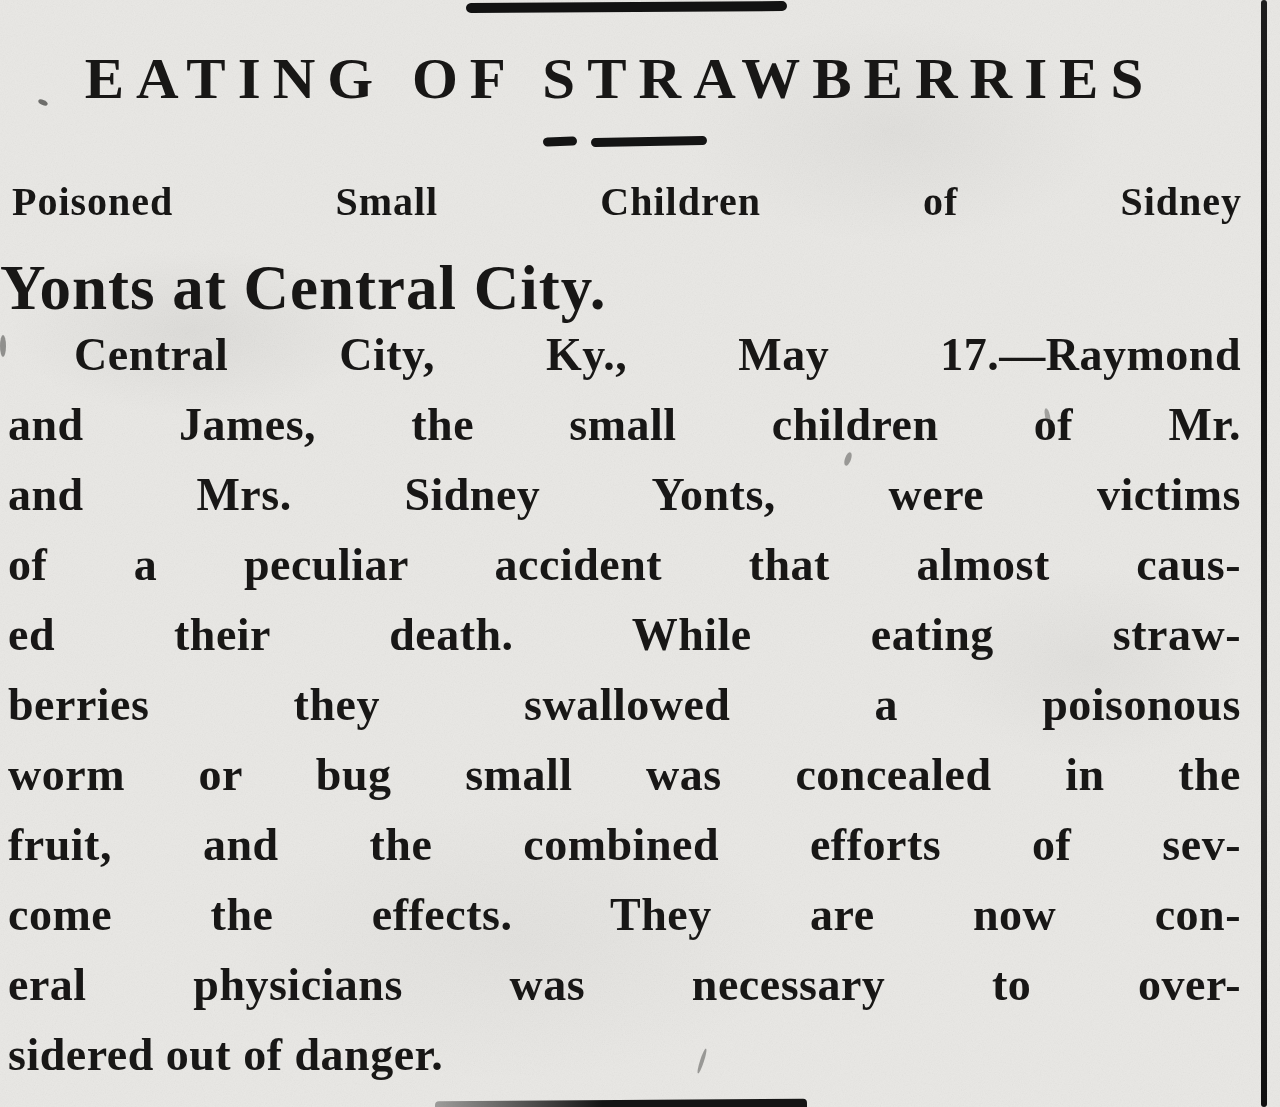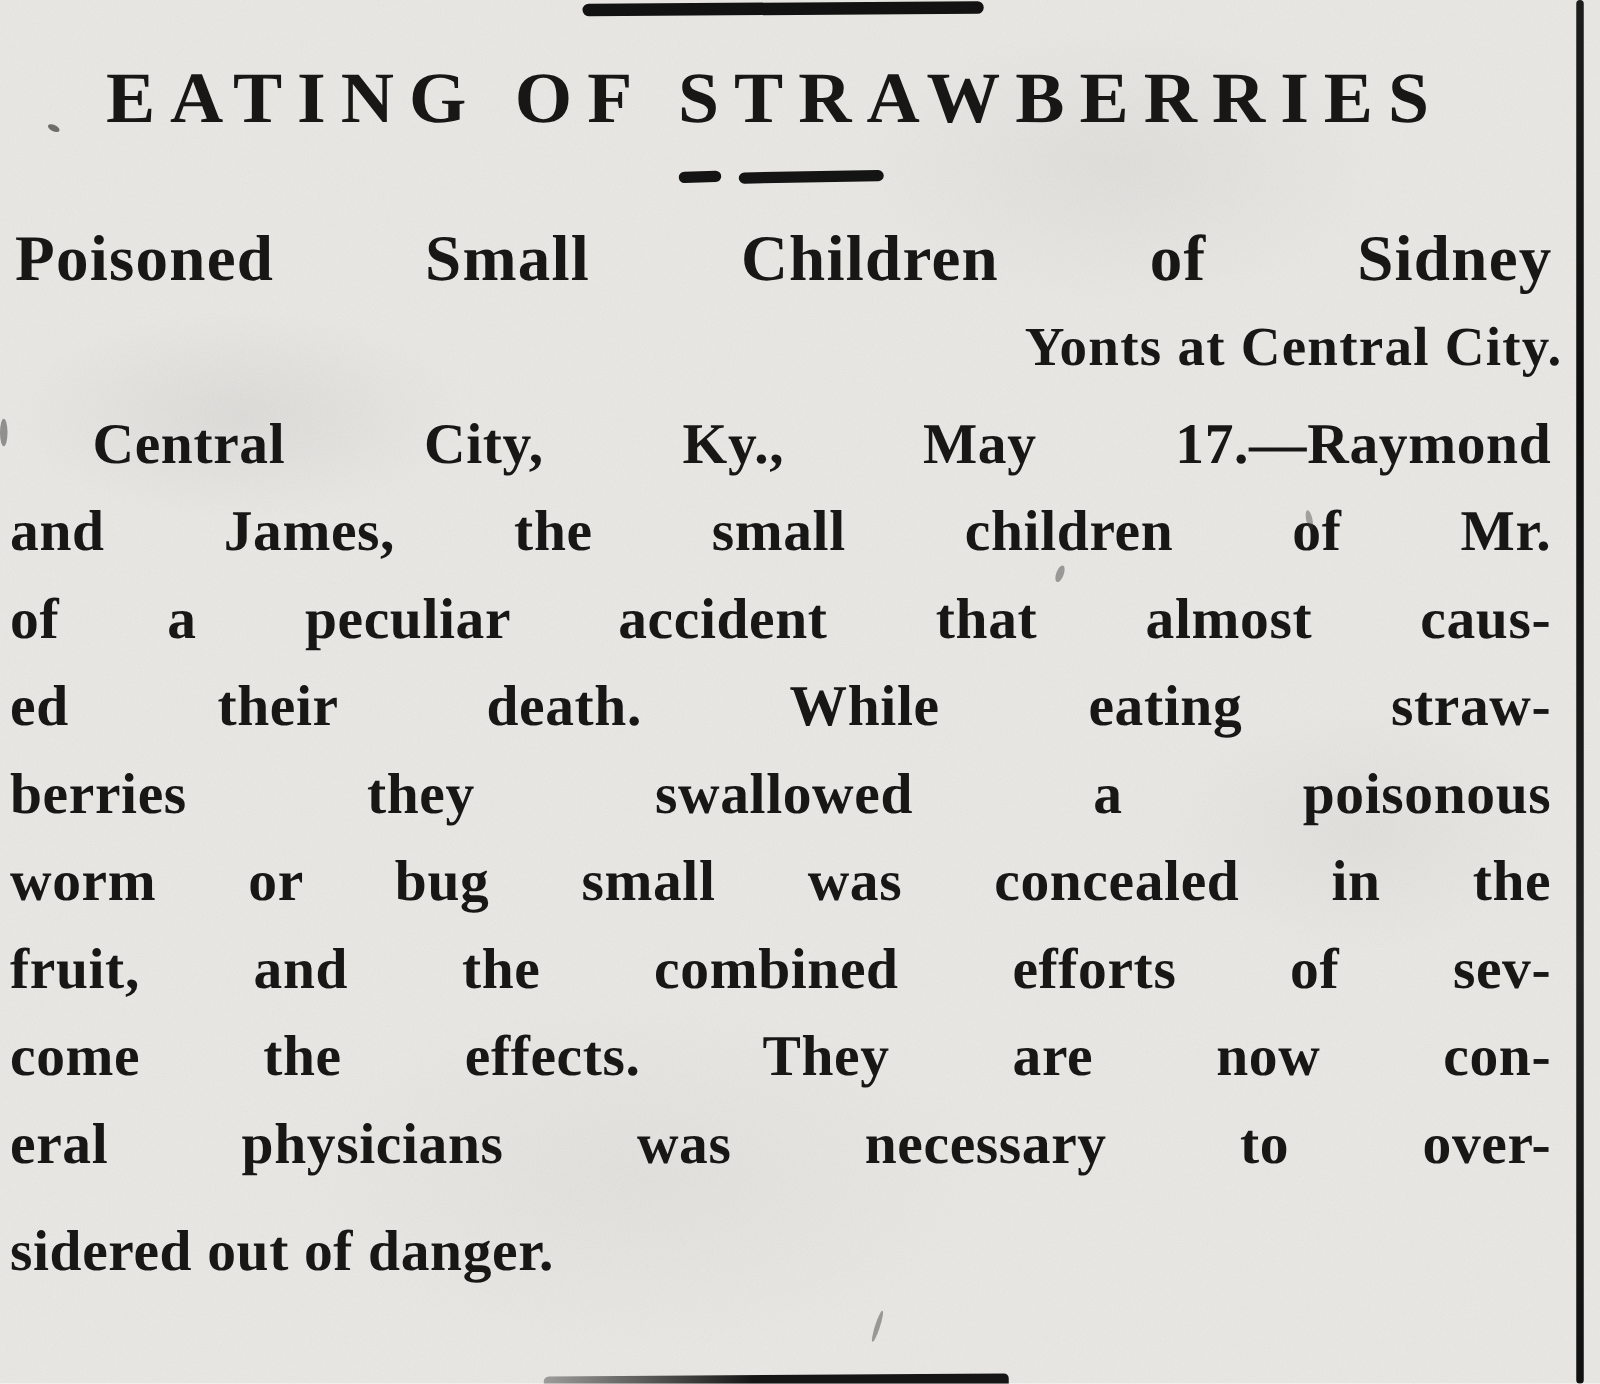--- a/index.html
+++ b/index.html
@@ -64,51 +64,51 @@
     justify-content: center;
     align-items: center;
     gap: 14px;
   }
   .dash { background:#141414; height:9px; border-radius:5px; }
   .dash.short { width: 34px; transform: rotate(-2deg); }
   .dash.long  { width: 116px; transform: rotate(-1deg); }
   .subhead-1 {
     position: absolute;
     top: 178px; left: 12px; width: 1230px;
-    font-size: 52px;
+    font-size: 40px;
     font-weight: 700;
     text-align: justify;
     text-align-last: justify;
     white-space: normal;
     letter-spacing: 1px;
   }
   .subhead-2 {
     position: absolute;
     top: 252px; left: 0; width: 1250px;
-    text-align: right;
-    font-size: 44px;
+    text-align: left;
+    font-size: 63px;
     font-weight: 700;
     letter-spacing: 1px;
   }
   .body-text {
     position: absolute;
     top: 320px; left: 8px; width: 1233px;
   }
   .body-line {
     height: 70px;
     line-height: 70px;
     font-size: 46px;
     font-weight: 700;
     letter-spacing: 0.5px;
     text-align: justify;
     text-align-last: justify;
     overflow: hidden;
   }
   .body-line.indent { padding-left: 66px; }
-  .body-line.last { text-align: right; text-align-last: left; margin-top: 16px; }
+  .body-line.last { text-align: right; text-align-last: left; }
   .speck { position:absolute; background:#3a3a38; border-radius:50%; opacity:.7; }
   .speck.s1 { left: 38px; top: 100px; width: 10px; height: 5px; transform: rotate(25deg); }
   .speck.s2 { left: 0px; top: 335px; width: 6px; height: 22px; opacity:.5; }
   .speck.s3 { left: 845px; top: 452px; width: 6px; height: 14px; transform: rotate(20deg); opacity:.45; }
   .speck.s4 { left: 1045px; top: 408px; width: 5px; height: 16px; transform: rotate(-12deg); opacity:.4; }
   .speck.s5 { left: 700px; top: 1048px; width: 4px; height: 26px; transform: rotate(18deg); opacity:.45; }
 </style>
 </head>
 <body>
 
@@ -133,20 +133,21 @@
     <span class="dash short"></span>
     <span class="dash long"></span>
   </div>
 
   <div class="subhead-1">Poisoned Small Children of Sidney</div>
   <div class="subhead-2">Yonts at Central City.</div>
 
   <div class="body-text">
     <div class="body-line indent">Central City, Ky., May 17.—Raymond</div>
     <div class="body-line">and James, the small children of Mr.</div>
+    <div class="body-line">and Mrs. Sidney Yonts, were victims</div>
     <div class="body-line">of a peculiar accident that almost caus-</div>
     <div class="body-line">ed their death. While eating straw-</div>
     <div class="body-line">berries they swallowed a poisonous</div>
     <div class="body-line">worm or bug small was concealed in the</div>
     <div class="body-line">fruit, and the combined efforts of sev-</div>
     <div class="body-line">come the effects. They are now con-</div>
     <div class="body-line">eral physicians was necessary to over-</div>
     <div class="body-line last">sidered out of danger.</div>
   </div>
 

